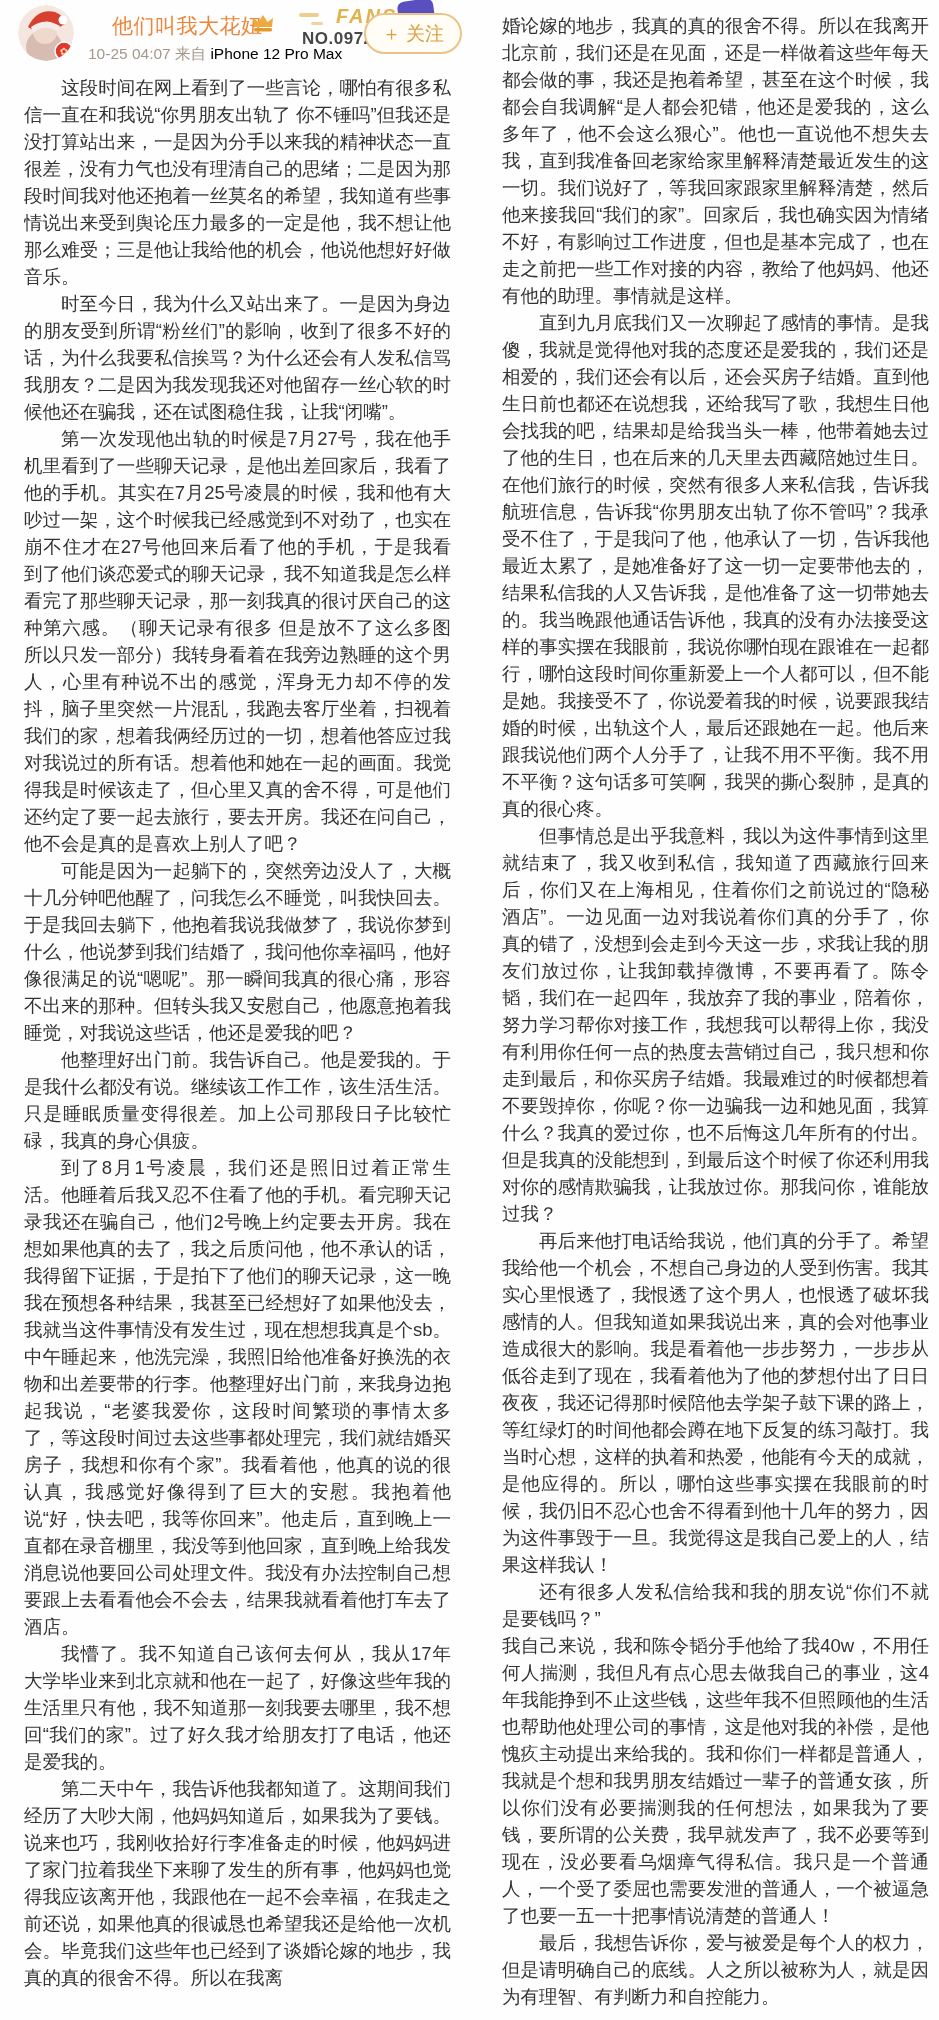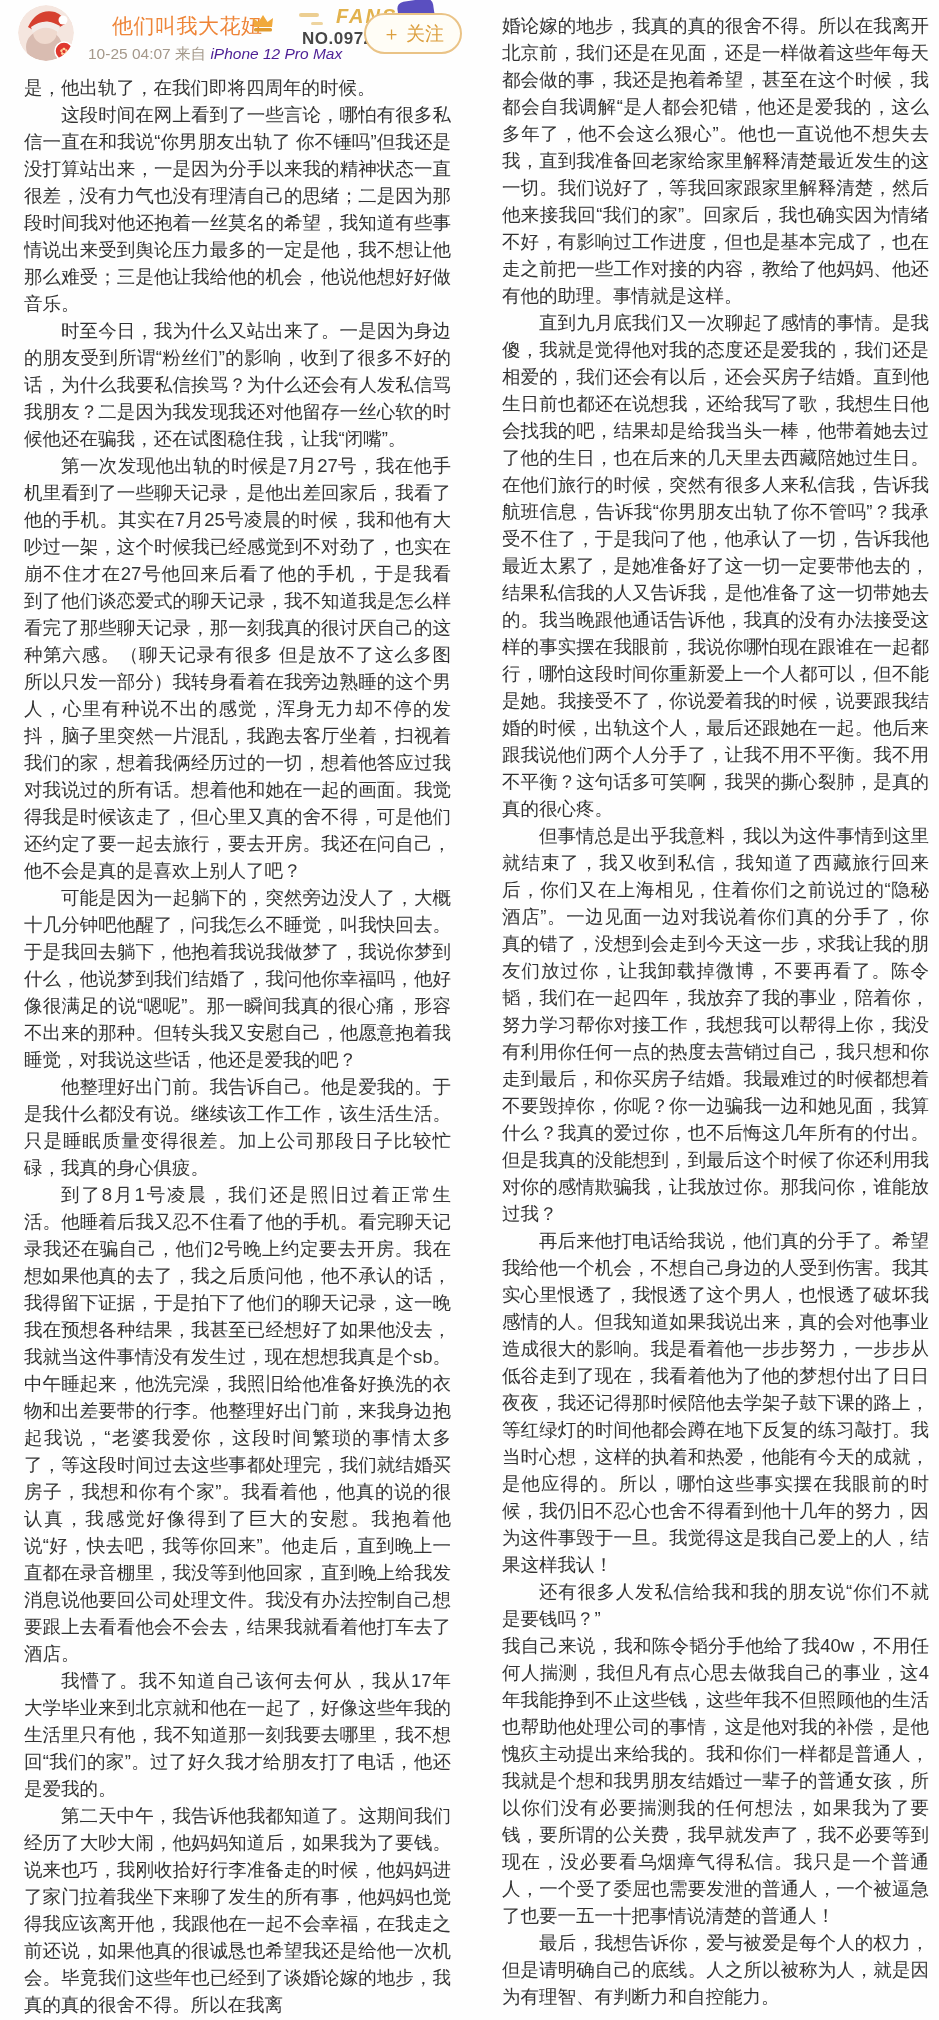--- a/index.html
+++ b/index.html
@@ -10,21 +10,21 @@
     font-family:"Liberation Sans","DejaVu Sans",sans-serif;
   }
   
   .avatar { position:absolute; left:18px; top:5px; width:56px; height:56px; border-radius:50%; overflow:hidden; }
   .username {
     position:absolute; left:88px; top:12px;
     font-size:21px; font-weight:500; color:#ee8437; letter-spacing:0.5px;margin-left:24px;
   }
   .crown { position:absolute; left:252px; top:14px; }
   .meta { position:absolute; left:88px; top:44px; font-size:15.5px; color:#a4988a; }
-  .meta .device { color:#4c1d95;font-style:italic; }
+  .meta .device { color:#000000; }
   .fans-dash1 { position:absolute; left:299px; top:13px; width:20px; height:4px; background:#e7c276; border-radius:2px; opacity:.8; }
   .fans-dash2 { position:absolute; left:311px; top:22px; width:12px; height:3px; background:#e7c276; border-radius:2px; opacity:.7; }
   .fans-label {
     position:absolute; left:336px; top:5px;
     font-size:20px; font-weight:bold; font-style:italic;
     color:#e2b24d; letter-spacing:2px;
   }
   .fans-number {
     position:absolute; left:302px; top:29px;
     font-size:17px; font-weight:600; color:#474747; letter-spacing:0.5px;
@@ -98,21 +98,20 @@
   <div class="fans-label">FANS</div>
   <div class="fans-number">NO.097294</div>
   <div class="ribbon"></div>
 
   <div class="follow-btn">
     <span class="plus">＋</span>
     <span>关注</span>
   </div>
 
   <div class="col col-left">
-    <p>是，他出轨了，在我们即将四周年的时候。</p>
     <p class="ind">这段时间在网上看到了一些言论，哪怕有很多私信一直在和我说“你男朋友出轨了 你不锤吗”但我还是没打算站出来，一是因为分手以来我的精神状态一直很差，没有力气也没有理清自己的思绪；二是因为那段时间我对他还抱着一丝莫名的希望，我知道有些事情说出来受到舆论压力最多的一定是他，我不想让他那么难受；三是他让我给他的机会，他说他想好好做音乐。</p>
     <p class="ind">时至今日，我为什么又站出来了。一是因为身边的朋友受到所谓“粉丝们”的影响，收到了很多不好的话，为什么我要私信挨骂？为什么还会有人发私信骂我朋友？二是因为我发现我还对他留存一丝心软的时候他还在骗我，还在试图稳住我，让我“闭嘴”。</p>
     <p class="ind">第一次发现他出轨的时候是7月27号，我在他手机里看到了一些聊天记录，是他出差回家后，我看了他的手机。其实在7月25号凌晨的时候，我和他有大吵过一架，这个时候我已经感觉到不对劲了，也实在崩不住才在27号他回来后看了他的手机，于是我看到了他们谈恋爱式的聊天记录，我不知道我是怎么样看完了那些聊天记录，那一刻我真的很讨厌自己的这种第六感。（聊天记录有很多 但是放不了这么多图所以只发一部分）我转身看着在我旁边熟睡的这个男人，心里有种说不出的感觉，浑身无力却不停的发抖，脑子里突然一片混乱，我跑去客厅坐着，扫视着我们的家，想着我俩经历过的一切，想着他答应过我对我说过的所有话。想着他和她在一起的画面。我觉得我是时候该走了，但心里又真的舍不得，可是他们还约定了要一起去旅行，要去开房。我还在问自己，他不会是真的是喜欢上别人了吧？</p>
     <p class="ind">可能是因为一起躺下的，突然旁边没人了，大概十几分钟吧他醒了，问我怎么不睡觉，叫我快回去。于是我回去躺下，他抱着我说我做梦了，我说你梦到什么，他说梦到我们结婚了，我问他你幸福吗，他好像很满足的说“嗯呢”。那一瞬间我真的很心痛，形容不出来的那种。但转头我又安慰自己，他愿意抱着我睡觉，对我说这些话，他还是爱我的吧？</p>
     <p class="ind">他整理好出门前。我告诉自己。他是爱我的。于是我什么都没有说。继续该工作工作，该生活生活。只是睡眠质量变得很差。加上公司那段日子比较忙碌，我真的身心俱疲。</p>
     <p class="ind">到了8月1号凌晨，我们还是照旧过着正常生活。他睡着后我又忍不住看了他的手机。看完聊天记录我还在骗自己，他们2号晚上约定要去开房。我在想如果他真的去了，我之后质问他，他不承认的话，我得留下证据，于是拍下了他们的聊天记录，这一晚我在预想各种结果，我甚至已经想好了如果他没去，我就当这件事情没有发生过，现在想想我真是个sb。中午睡起来，他洗完澡，我照旧给他准备好换洗的衣物和出差要带的行李。他整理好出门前，来我身边抱起我说，“老婆我爱你，这段时间繁琐的事情太多了，等这段时间过去这些事都处理完，我们就结婚买房子，我想和你有个家”。我看着他，他真的说的很认真，我感觉好像得到了巨大的安慰。我抱着他说“好，快去吧，我等你回来”。他走后，直到晚上一直都在录音棚里，我没等到他回家，直到晚上给我发消息说他要回公司处理文件。我没有办法控制自己想要跟上去看看他会不会去，结果我就看着他打车去了酒店。</p>
     <p class="ind">我懵了。我不知道自己该何去何从，我从17年大学毕业来到北京就和他在一起了，好像这些年我的生活里只有他，我不知道那一刻我要去哪里，我不想回“我们的家”。过了好久我才给朋友打了电话，他还是爱我的。</p>
     <p class="ind">第二天中午，我告诉他我都知道了。这期间我们经历了大吵大闹，他妈妈知道后，如果我为了要钱。说来也巧，我刚收拾好行李准备走的时候，他妈妈进了家门拉着我坐下来聊了发生的所有事，他妈妈也觉得我应该离开他，我跟他在一起不会幸福，在我走之前还说，如果他真的很诚恳也希望我还是给他一次机会。毕竟我们这些年也已经到了谈婚论嫁的地步，我真的真的很舍不得。所以在我离</p>
   </div>
 

